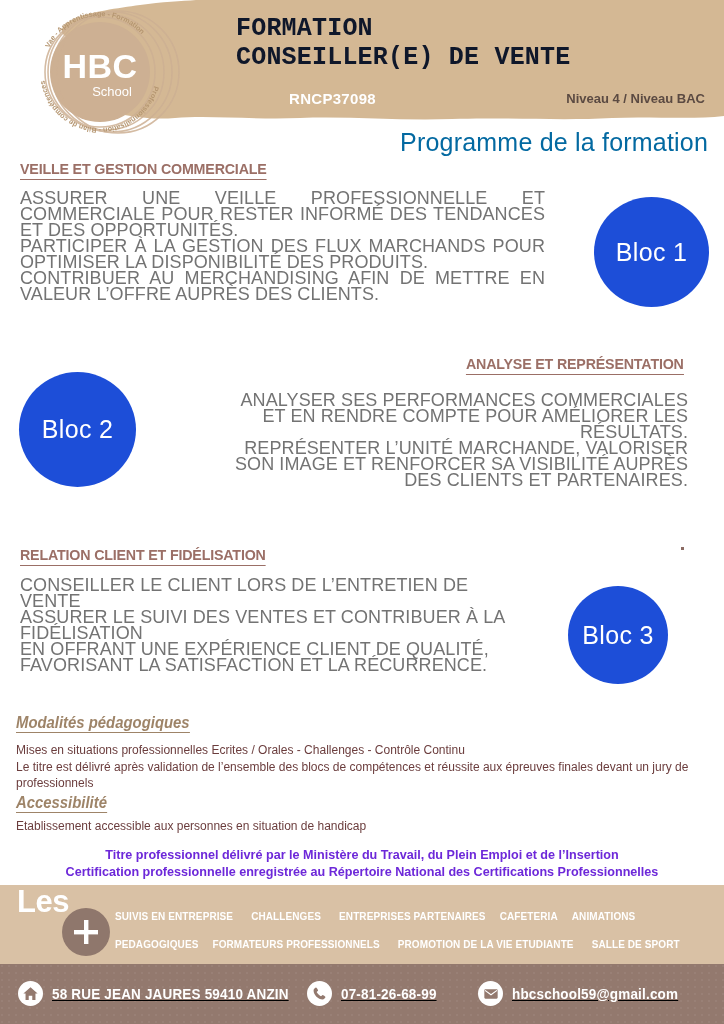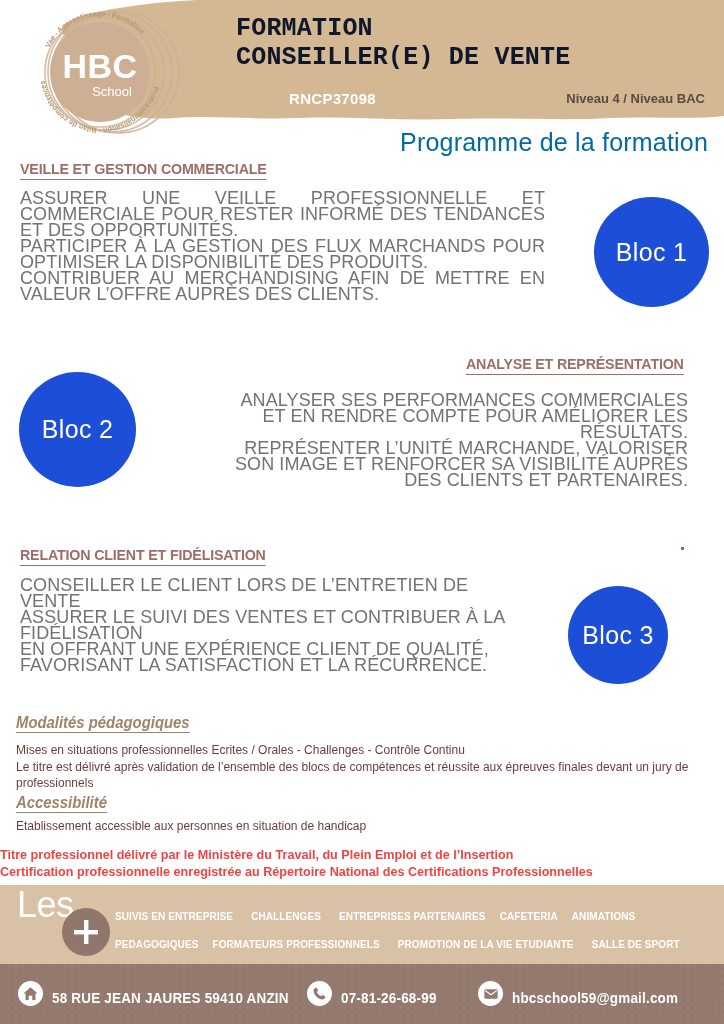--- a/index.html
+++ b/index.html
@@ -133,41 +133,41 @@
     font-size: 12px;
     line-height: 16.5px;
     width: 692px;
   }
   .mod-text p { margin: 0; }
 
   .certif {
     position: absolute;
     left: 0; top: 847px;
     width: 724px;
-    text-align: left;
-    color: #ef4444;
+    text-align: center;
+    color: #6d28d9;
     font-size: 12.6px;
     font-weight: bold;
     line-height: 17px;
   }
   .certif p { margin: 0; }
 
   
   .plus-band {
     position: absolute;
     left: 0; top: 885px;
     width: 724px; height: 79px;
     background: #d9c1a5;
   }
   .les-word {
     position: absolute;
     left: 17px; top: 884px;
     color: #ffffff;
-    font-size: 36px;
-    font-weight: normal;
+    font-size: 31px;
+    font-weight: bold;
     letter-spacing: -0.5px;
   }
   .plus-circle {
     position: absolute;
     left: 62px; top: 908px;
     width: 48px; height: 48px;
     border-radius: 50%;
     background: #8f776c;
     display: flex;
     align-items: center;
@@ -198,23 +198,24 @@
     content: "";
     position: absolute;
     left: 0; top: 0; right: 0; bottom: 0;
     background-image:
       radial-gradient(circle at 2px 2px, rgba(255,255,255,0.055) 0.9px, transparent 1.1px);
     background-size: 7px 7px;
   }
   .contact-item {
     position: absolute;
     display: flex;
-    align-items: flex-end;
+    align-items: center;
     gap: 9px;
     z-index: 2;
+    text-decoration: underline;
   }
   .contact-icon {
     width: 25px; height: 25px;
     border-radius: 50%;
     background: #ffffff;
     display: flex;
     align-items: center;
     justify-content: center;
     flex: none;
   }

